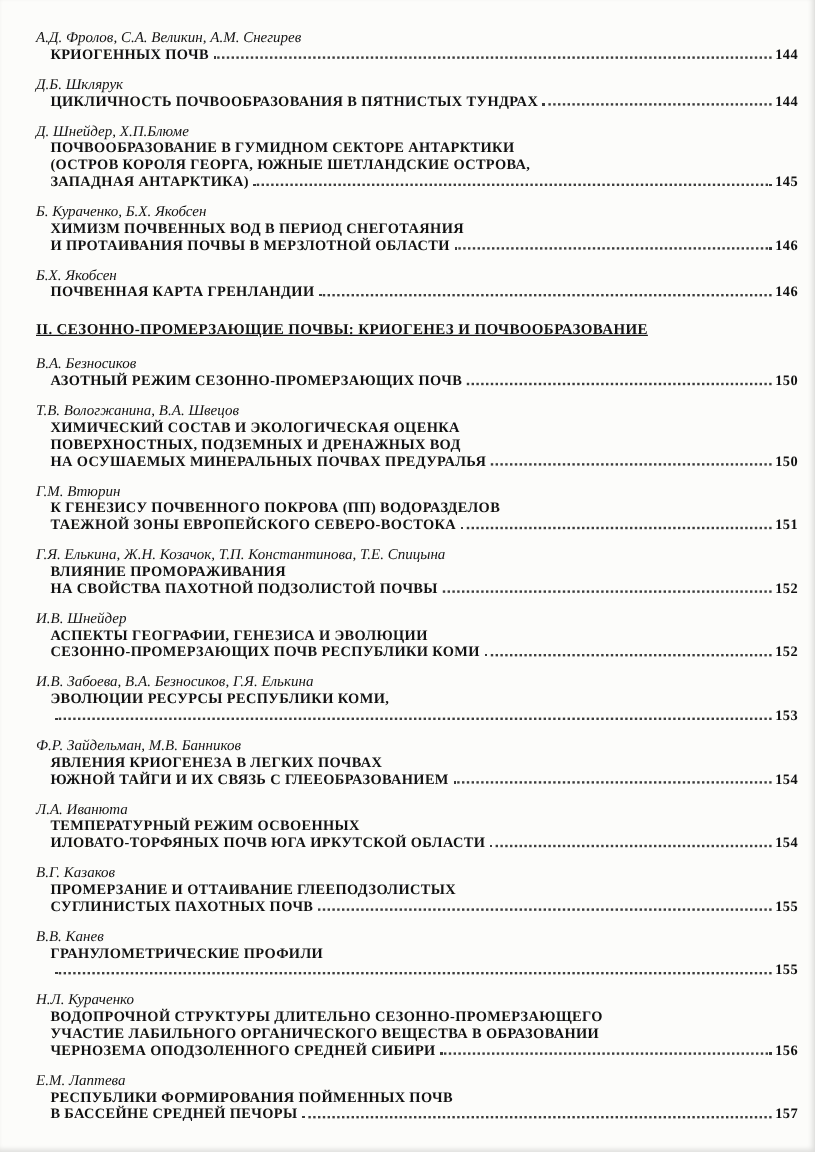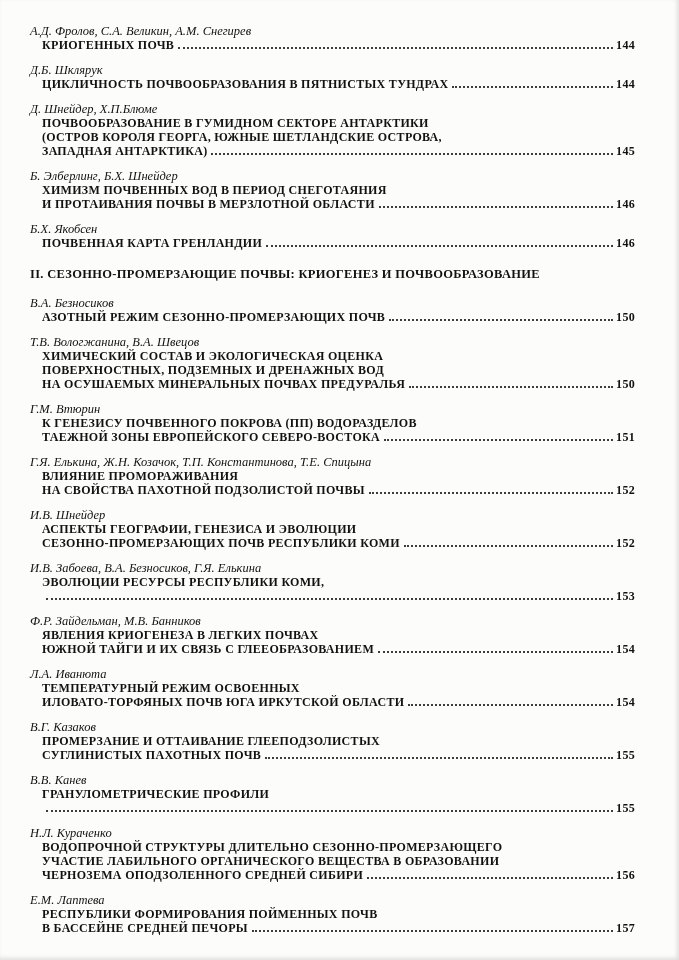--- a/index.html
+++ b/index.html
@@ -2,21 +2,21 @@
 <html><head>
 <meta charset="utf-8">
 <style>
   html, body { margin: 0; padding: 0; background: #e8e8e6; }
   .page {
     position: relative;
     width: 679px;
     height: 960px;
     margin: 0 auto;
     box-sizing: border-box;
-    padding: 24px 44px 10px 30px;
+    padding: 24px 14px 10px 30px;
     background: #fcfcfa;
     color: #121212;
     font-family: "Liberation Serif", serif;
     overflow: hidden;
     box-shadow: inset -2px -2px 4px rgba(0,0,0,0.12);
   }
   .entry { margin-bottom: 11px; }
   .authors {
     font-style: italic;
     font-size: 12.5px;
@@ -45,20 +45,21 @@
     font-size: 12px;
     letter-spacing: 0.3px;
   }
   .section-header {
     font-weight: 700;
     font-size: 12.5px;
     line-height: 14px;
     letter-spacing: 0.3px;
     margin: 17px 0 15px 0;
     white-space: nowrap;
+    text-decoration: underline;
   }
 </style>
 </head>
 <body>
 
 <div class="page">
   <div id="toc-list">
       <div class="entry">
         <div class="authors">А.Д. Фролов, С.А. Великин, А.М. Снегирев</div>
         <div class="title-line title-last">
@@ -79,21 +80,21 @@
         <div class="authors">Д. Шнейдер, Х.П.Блюме</div>
         <div class="title-line">ПОЧВООБРАЗОВАНИЕ В ГУМИДНОМ СЕКТОРЕ АНТАРКТИКИ</div>
         <div class="title-line">(ОСТРОВ КОРОЛЯ ГЕОРГА, ЮЖНЫЕ ШЕТЛАНДСКИЕ ОСТРОВА,</div>
         <div class="title-line title-last">
           <span class="title-text">ЗАПАДНАЯ АНТАРКТИКА)</span>
           <span class="leader"></span>
           <span class="page-num">145</span>
         </div>
       </div>
       <div class="entry">
-        <div class="authors">Б. Элберлинг, Б.Х. Шнейдер</div>
+        <div class="authors">Б. Кураченко, Б.Х. Якобсен</div>
         <div class="title-line">ХИМИЗМ ПОЧВЕННЫХ ВОД В ПЕРИОД СНЕГОТАЯНИЯ</div>
         <div class="title-line title-last">
           <span class="title-text">И ПРОТАИВАНИЯ ПОЧВЫ В МЕРЗЛОТНОЙ ОБЛАСТИ</span>
           <span class="leader"></span>
           <span class="page-num">146</span>
         </div>
       </div>
       <div class="entry">
         <div class="authors">Б.Х. Якобсен</div>
         <div class="title-line title-last">

